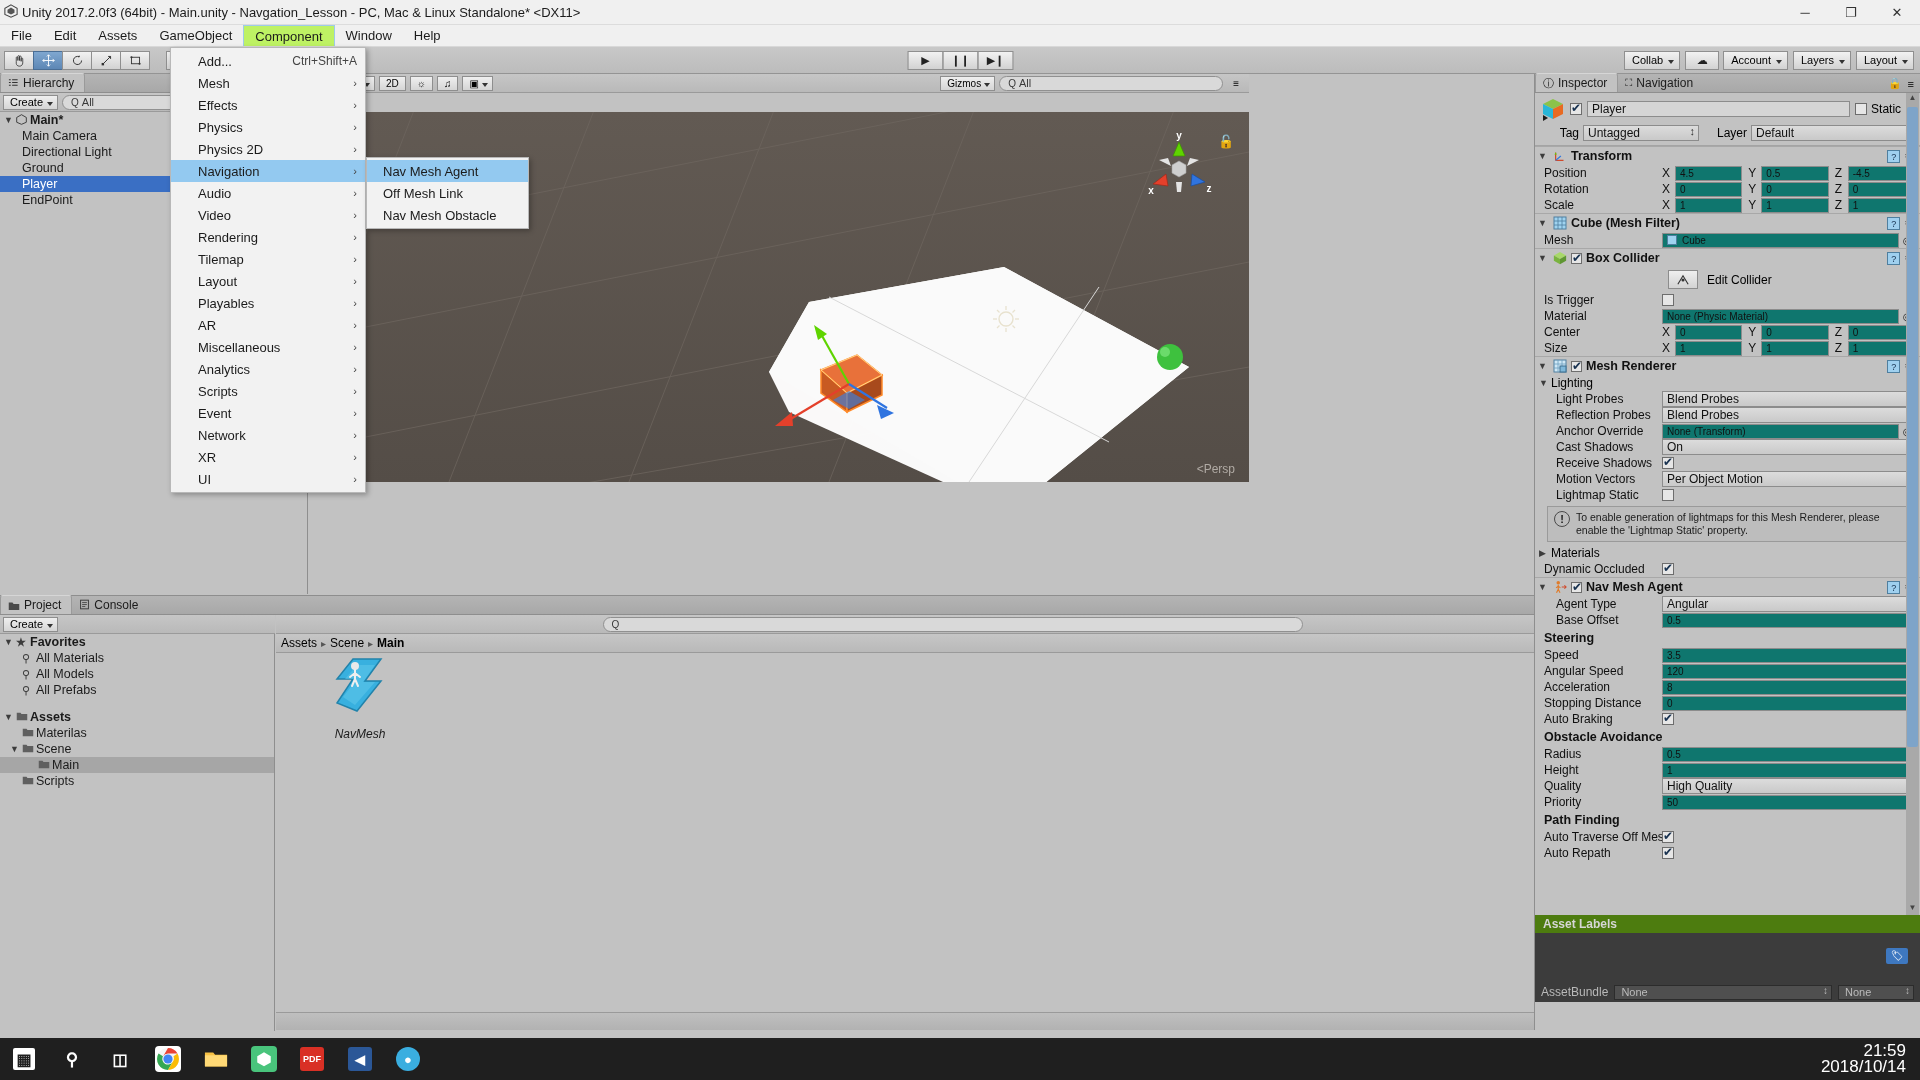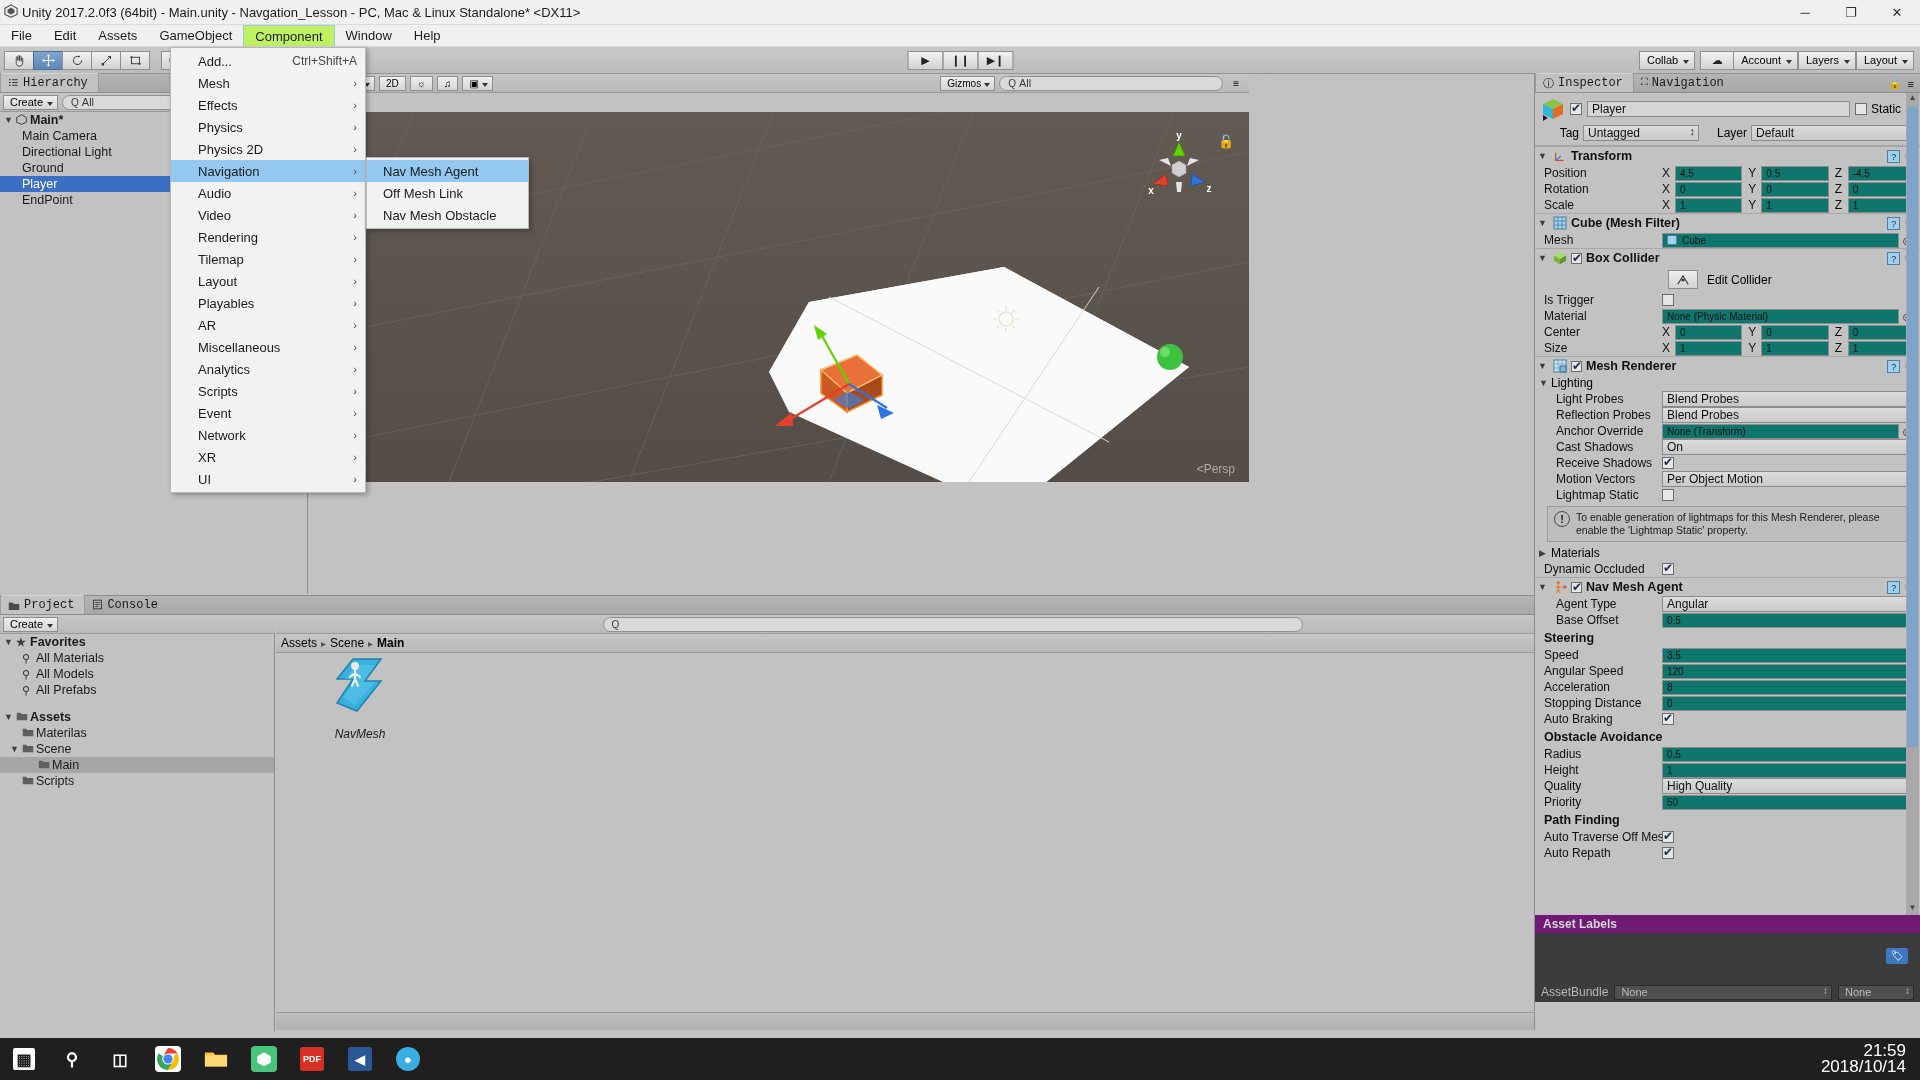--- a/index.html
+++ b/index.html
@@ -47,21 +47,21 @@
     border: 1px solid #8f8f8f; display: flex; align-items: center; justify-content: center;
     font-size: 11px; color: #222;
   }
   .tbtn.on { background: linear-gradient(#7fa7d0,#5d87b5); color: #fff; border-color: #4a6e95; }
   .tgroup { display: flex; margin-right: 12px; }
   .playgroup { position: absolute; left: 50%; transform: translateX(-50%); display: flex; }
   .playgroup .tbtn { min-width: 36px; }
   .rightgroup { position: absolute; right: 6px; display: flex; align-items: center; }
   .drop { height: 19px; padding: 0 16px 0 7px; background: linear-gradient(#f2f2f2,#d2d2d2);
     border: 1px solid #8f8f8f; display: flex; align-items: center; font-size: 11px;
-    position: relative; }
+    margin-left: 5px; position: relative; }
   .drop:after { content:""; position:absolute; right:5px; top:8px; border-left:3px solid transparent;
     border-right:3px solid transparent; border-top:4px solid #333; }
 
   
   .dropmenu {
     position: absolute; background: #f2f2f2; border: 1px solid #b8b8b8;
     box-shadow: 2px 2px 5px rgba(0,0,0,.28); z-index: 500; padding: 2px 0;
   }
   #component-menu { left: 170px; top: 47px; width: 196px; }
   #navigation-submenu { left: 366px; top: 157px; width: 163px; }
@@ -69,21 +69,21 @@
          font-size: 13px; color: #1b1b1b; position: relative; white-space: nowrap; }
   .dmi.sel { background: #93c9f0; }
   .dmi .shortcut { margin-left: auto; color: #444; font-size: 12px; padding-left: 20px; }
   .dmi .arr { margin-left: auto; font-size: 11px; color: #444; }
 
   
   .panel { position: absolute; background: #c2c2c2; }
   .tabbar { height: 19px; background: linear-gradient(#b4b4b4,#a8a8a8);
     border-bottom: 1px solid #8e8e8e; display: flex; align-items: flex-end; }
   .tab { height: 19px; padding: 0 10px 0 7px; display: flex; align-items: center; gap: 4px;
-    font-size: 12px; color: #1b1b1b; font-family: Liberation Mono, monospace; }
+    font-size: 12px; color: #1b1b1b; }
   .tab.active { background: #c2c2c2; border-top: 1px solid #d6d6d6;
     border-left: 1px solid #9a9a9a; border-right: 1px solid #9a9a9a;
     border-radius: 3px 3px 0 0; }
   .subbar { height: 19px; background: linear-gradient(#c6c6c6,#b9b9b9);
     border-bottom: 1px solid #9a9a9a; display: flex; align-items: center; padding: 0 3px; gap: 4px; }
   .createbtn { height: 15px; padding: 0 14px 0 6px; background: linear-gradient(#efefef,#d5d5d5);
     border: 1px solid #8e8e8e; font-size: 11px; display: flex; align-items: center; position: relative; }
   .createbtn:after { content:""; position:absolute; right:4px; top:6px; border-left:3px solid transparent;
     border-right:3px solid transparent; border-top:4px solid #333; }
   .searchfield { flex: 1; height: 15px; background: #d9d9d9; border: 1px solid #909090;
@@ -170,21 +170,21 @@
   .helpbox { margin: 3px 8px 3px 12px; background: #bdbdbd; border: 1px solid #9a9a9a;
     display: flex; gap: 6px; padding: 4px 6px; font-size: 10.5px; color: #1b1b1b; line-height: 1.25; }
   .helpbox .warn { width: 16px; height: 16px; border: 1.5px solid #4a4a4a; border-radius: 50%;
     font-size: 11px; text-align: center; line-height: 14px; flex: none; font-weight: bold; }
   .foldrow { height: 16px; display: flex; align-items: center; padding-left: 4px; font-size: 12px; }
   .foldrow .tri { width: 12px; font-size: 9px; color: #3c3c3c; }
   .editcollider { display: flex; align-items: center; padding: 3px 0 3px 133px; gap: 9px; }
   .ecbtn { width: 30px; height: 19px; background: linear-gradient(#efefef,#d3d3d3);
     border: 1px solid #8c8c8c; display: flex; align-items: center; justify-content: center; font-size: 12px; }
   .assetlabels { position: absolute; left: 0; right: 0; bottom: 48px; height: 67px; background: #3c3c3c; }
-  .al-title { height: 18px; background: #701a75; color: #d6d6d6; font-weight: bold;
+  .al-title { height: 18px; background: #4d7c0f; color: #d6d6d6; font-weight: bold;
     font-size: 12px; display: flex; align-items: center; padding-left: 8px; }
   .al-body { position: relative; height: 49px; }
   .tagbtn { position: absolute; right: 12px; top: 15px; width: 22px; height: 16px;
     background: #3e78c0; border-radius: 2px; color: #fff; font-size: 10px; text-align: center; line-height: 16px; }
   .bundlerow { position: absolute; left: 0; right: 0; bottom: 28px; height: 20px;
     background: #3c3c3c; display: flex; align-items: center; padding: 0 6px; gap: 6px; }
   .bundlerow .bl { color: #b9b9b9; font-size: 12px; }
   .bundle-popup { height: 15px; background: #4f4f4f; border: 1px solid #2c2c2c; color: #bbb;
     font-size: 11px; display: flex; align-items: center; padding: 0 12px 0 6px; position: relative; }
   .bundle-popup:after { content: "\2195"; position: absolute; right: 3px; top: -1px; font-size: 10px; color: #bbb; }

